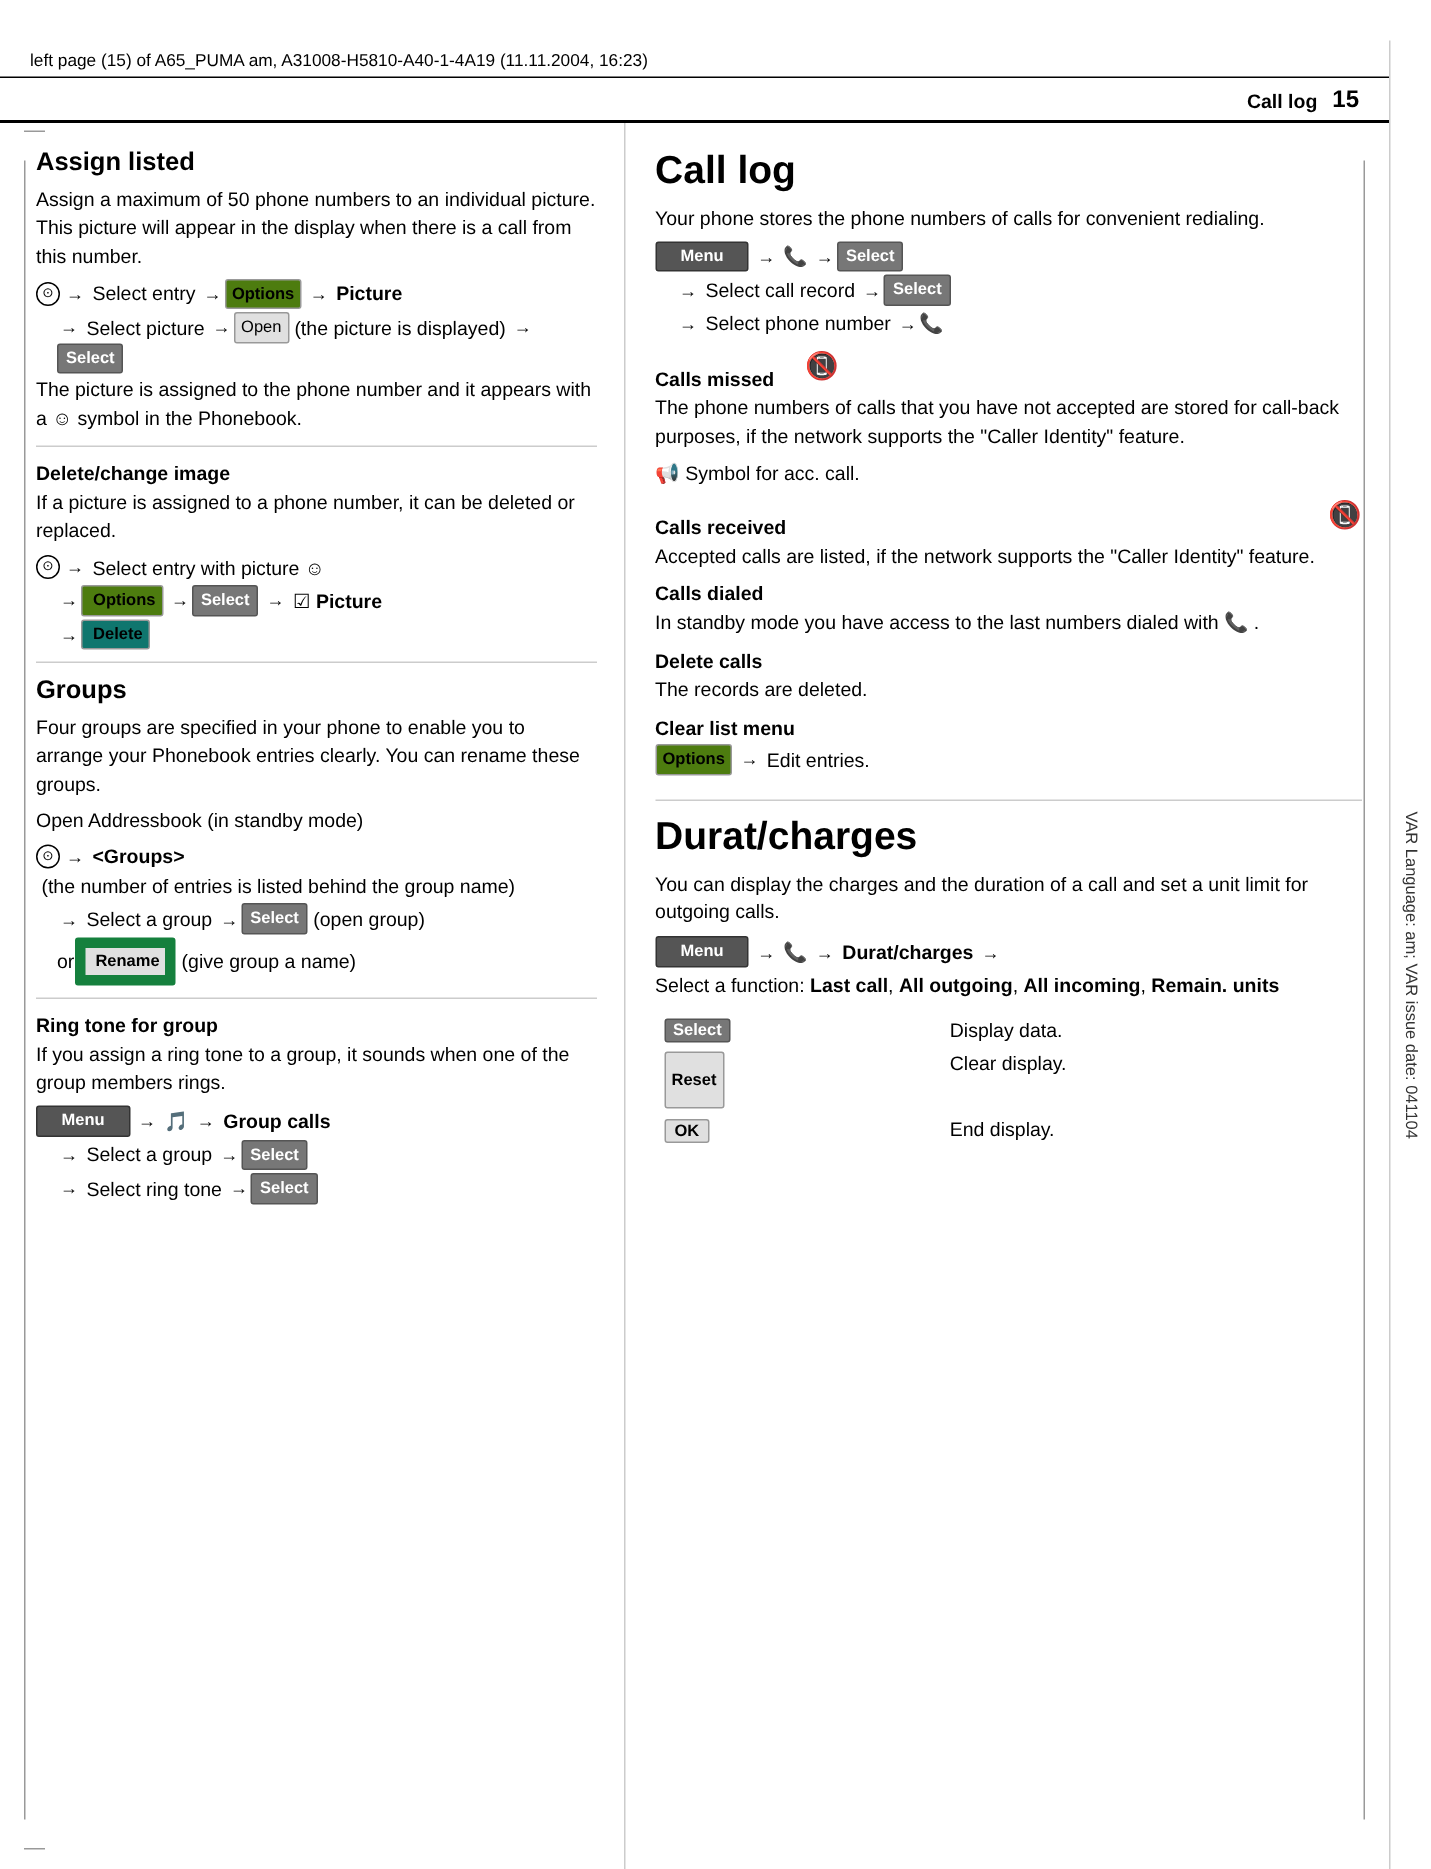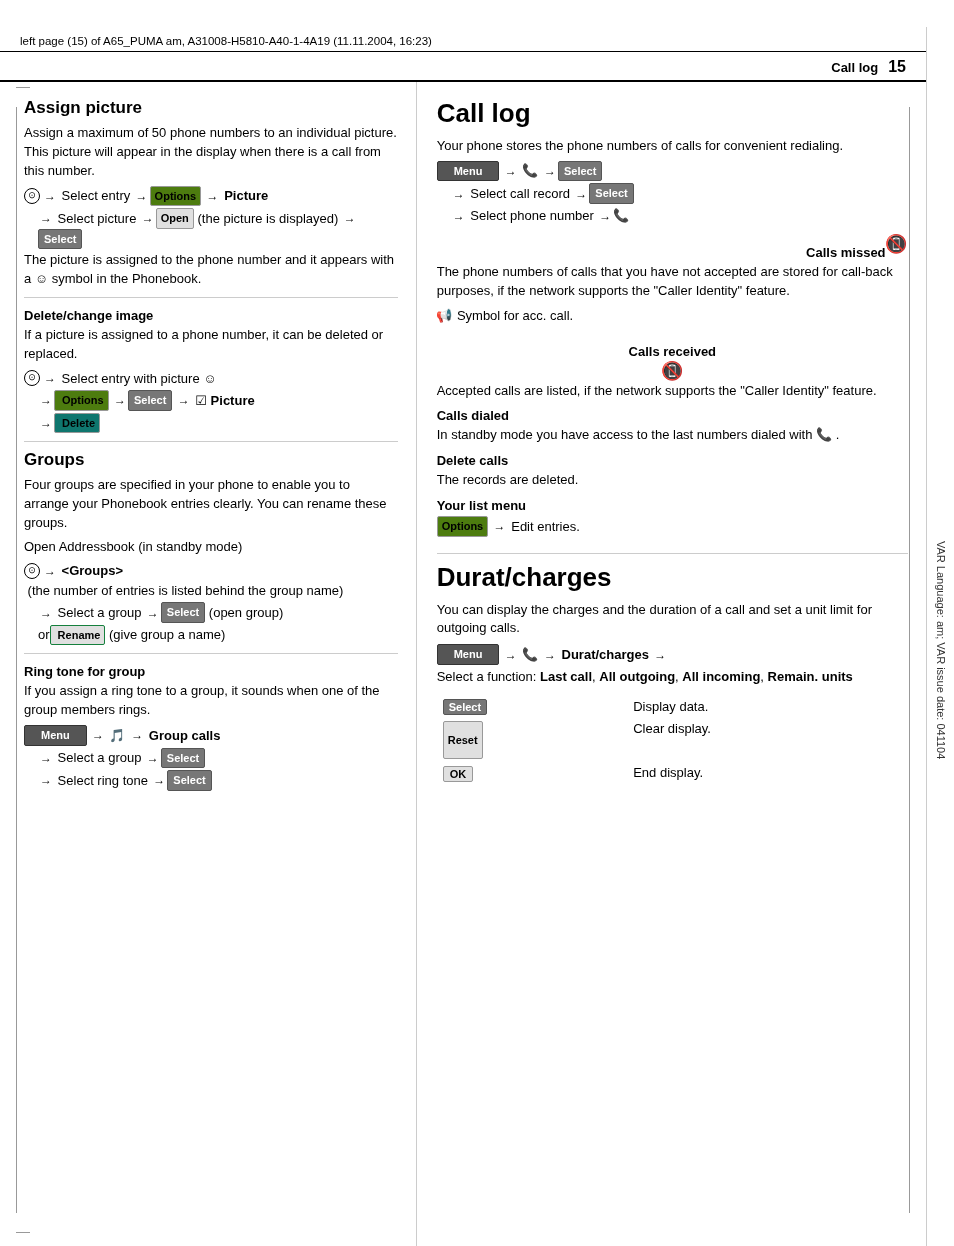--- a/index.html
+++ b/index.html
@@ -248,21 +248,21 @@
       padding: 1px 4px;
       border-radius: 2px;
       border: 1px solid #999;
       vertical-align: middle;
     }
     .open-btn {
       display: inline-block;
       background: #e0e0e0;
       color: #000;
       font-size: 11px;
-      font-weight: bold;
+      font-weight: normal;
       padding: 1px 4px;
       border-radius: 2px;
       border: 1px solid #999;
       vertical-align: middle;
     }
     .delete-btn {
       display: inline-block;
       background: #0f766e;
       color: #000;
       font-size: 11px;
@@ -273,21 +273,21 @@
       vertical-align: middle;
     }
     .rename-btn {
       display: inline-block;
       background: #e0e0e0;
       color: #000;
       font-size: 11px;
       font-weight: bold;
       padding: 1px 4px;
       border-radius: 2px;
-      border: 1px solid #15803d;
+      border: 7px solid #15803d;
       vertical-align: middle;
     }
     .ok-btn {
       display: inline-block;
       background: #e0e0e0;
       color: #000;
       font-size: 11px;
       font-weight: bold;
       padding: 1px 6px;
       border-radius: 2px;
@@ -330,21 +330,21 @@
     <div class="header-row">
       <span class="page-label">Call log</span>
       <span class="page-number">15</span>
     </div>
 
     <div class="columns">
 
       <div class="col-left">
 
         <div>
-          <div class="section-title">Assign picture</div>
+          <div class="section-title">Assign listed</div>
           <p>Assign a maximum of 50 phone numbers to an individual picture. This picture will appear in the display when there is a call from this number.</p>
 
           <div class="nav-line">
             <span class="icon-nav">⊙</span>
             <span class="arrow">→</span>
             <span>&nbsp;Select entry</span>
             <span class="arrow">&nbsp;→</span>
             <span class="options-btn">Options</span>
             <span class="arrow">&nbsp;→</span>
             <span class="bold">&nbsp;Picture</span>
@@ -465,51 +465,51 @@
             <span class="select-btn">Select</span>
           </div>
           <div class="nav-line nav-line-indent">
             <span class="arrow">→</span>
             <span>&nbsp;Select phone number</span>
             <span class="arrow">&nbsp;→</span>
             <span class="icon-phone">📞</span>
           </div>
 
           <div>
-            <div style="display:flex; justify-content:flex-end; align-items:flex-start; margin-top:10px;">
+            <div style="display:flex; justify-content:flex-start; align-items:flex-start; margin-top:10px;gap:21px;">
               <div class="subsection-title">Calls missed</div>
               <span class="calls-icon">📵</span>
             </div>
             <p>The phone numbers of calls that you have not accepted are stored for call-back purposes, if the network supports the "Caller Identity" feature.</p>
             <div class="nav-line">
               <span class="icon-acc">📢</span>
               <span>Symbol for acc. call.</span>
             </div>
           </div>
 
           <div>
-            <div style="display:flex; justify-content:space-between; align-items:center; margin-top:8px;flex-direction:column;">
+            <div style="display:flex; justify-content:space-between; align-items:flex-start; margin-top:8px;">
               <div class="subsection-title">Calls received</div>
               <span class="calls-icon">📵</span>
             </div>
             <p>Accepted calls are listed, if the network supports the "Caller Identity" feature.</p>
           </div>
 
           <div>
             <div class="subsection-title" style="margin-top:8px;">Calls dialed</div>
             <p>In standby mode you have access to the last numbers dialed with  📞 .</p>
           </div>
 
           <div>
             <div class="subsection-title" style="margin-top:8px;">Delete calls</div>
             <p>The records are deleted.</p>
           </div>
 
           <div>
-            <div class="subsection-title" style="margin-top:8px;">Your list menu</div>
+            <div class="subsection-title" style="margin-top:8px;">Clear list menu</div>
             <div class="nav-line">
               <span class="options-btn">Options</span>
               <span class="arrow">&nbsp;→</span>
               <span>&nbsp;Edit entries.</span>
             </div>
           </div>
         </div>
 
         <hr class="separator-h" style="margin-top:16px;">
 

